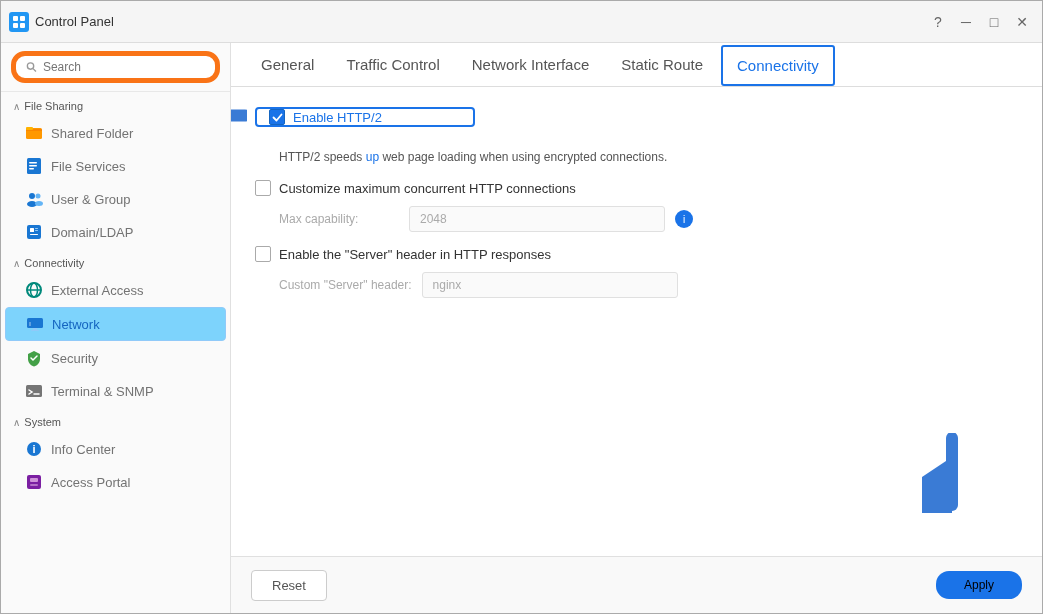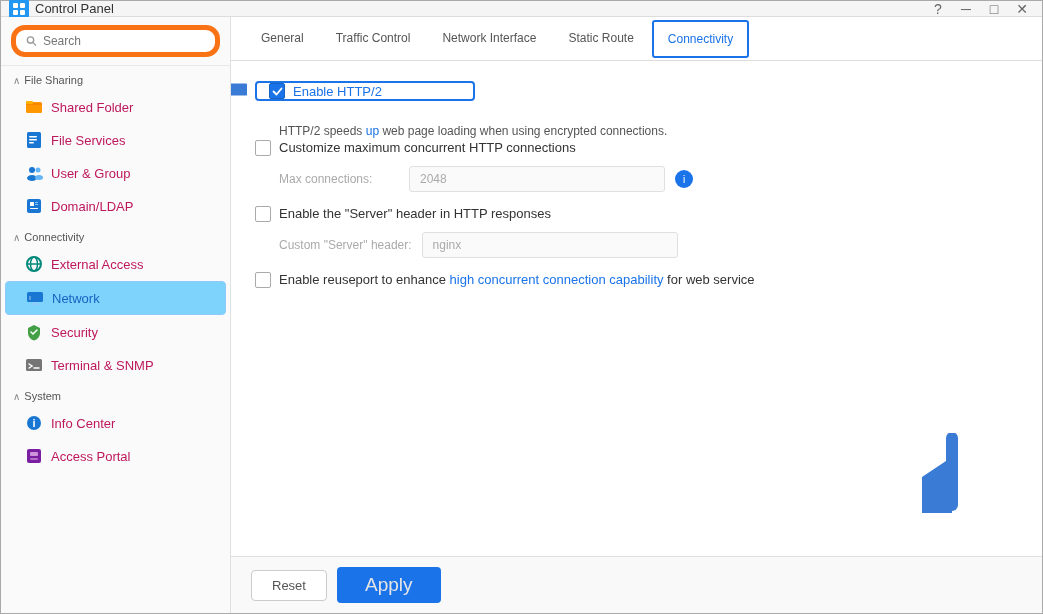--- a/index.html
+++ b/index.html
@@ -1,77 +1,77 @@
 <!DOCTYPE html>
 <html><head>
   <meta charset="utf-8">
   <style>
     * { box-sizing: border-box; margin: 0; padding: 0; }
     body { font-family: 'Segoe UI', Arial, sans-serif; font-size: 13px; background: #f0f0f0; width: 1043px; height: 614px; overflow: hidden; }
 
     .window { width: 1043px; height: 614px; background: #fff; border: 1px solid #aaa; display: flex; flex-direction: column; }
 
     
-    .title-bar { display: flex; align-items: center; background: #f5f5f5; border-bottom: 1px solid #ddd; padding: 0 8px; height: 16px; flex-shrink: 0; }
+    .title-bar { display: flex; align-items: center; background: #f5f5f5; border-bottom: 1px solid #ddd; padding: 0 8px; height: 42px; flex-shrink: 0; }
     .title-bar-icon { width: 20px; height: 20px; margin-right: 6px; background: #2196f3; border-radius: 3px; display: flex; align-items: center; justify-content: center; }
     .title-bar-icon svg { width: 14px; height: 14px; fill: white; }
     .title-bar-title { flex: 1; font-size: 13px; color: #333; }
     .title-bar-controls { display: flex; gap: 4px; }
     .title-bar-btn { width: 24px; height: 24px; background: none; border: none; cursor: pointer; color: #666; font-size: 14px; display: flex; align-items: center; justify-content: center; border-radius: 3px; }
 
     
     .main-layout { display: flex; flex: 1; overflow: hidden; }
 
     
     .sidebar { width: 230px; background: #fafafa; border-right: 1px solid #e0e0e0; display: flex; flex-direction: column; overflow-y: auto; flex-shrink: 0; }
 
     .sidebar-search { padding: 8px 10px; border-bottom: 1px solid #e8e8e8; }
     .search-box { display: flex; align-items: center; background: #fff; border: 5px solid #f97316; border-radius: 14px; padding: 4px 10px; gap: 6px; }
     .search-box input { border: none; outline: none; font-size: 12px; color: #666; width: 100%; background: transparent; }
 
     .sidebar-section { }
     .sidebar-section-header { display: flex; align-items: center; padding: 8px 12px 4px; color: #555; font-size: 11px; cursor: pointer; gap: 4px; }
     .sidebar-section-header .chevron { font-size: 10px; color: #888; }
 
-    .sidebar-item { display: flex; align-items: center; padding: 7px 12px 7px 20px; cursor: pointer; color: #be185d; font-size: 13px; gap: 8px; border-radius: 4px; margin: 1px 4px; }
+    .sidebar-item { display: flex; align-items: center; padding: 7px 12px 7px 20px; cursor: pointer; color: #737373; font-size: 13px; gap: 8px; border-radius: 4px; margin: 1px 4px; }
     .sidebar-item.active { background: #7dd3fc; border: 1px solid #90caf9; color: #1565c0; }
     .sidebar-item .item-icon { width: 18px; height: 18px; flex-shrink: 0; display: flex; align-items: center; justify-content: center; }
 
     
     .content { flex: 1; display: flex; flex-direction: column; overflow: hidden; }
 
     
     .tab-bar { display: flex; align-items: center; border-bottom: 1px solid #ddd; background: #fff; padding: 0 16px; height: 44px; flex-shrink: 0; gap: 4px; }
-    .tab { padding: 10px 14px; cursor: pointer; color: #555; font-size: 12px; border-bottom: 2px solid transparent; margin-bottom: -1px; }
+    .tab { padding: 10px 14px; cursor: pointer; color: #555; font-size: 15px; border-bottom: 2px solid transparent; margin-bottom: -1px; }
     .tab.active { color: #1a73e8; border: 2px solid #1a73e8; border-radius: 3px; font-weight: 500; }
 
     
     .content-body { flex: 1; padding: 20px 24px; overflow-y: auto; }
 
     
-    .checkbox-row { display: flex; align-items: flex-start; gap: 8px; margin-bottom: 10px; }
+    .checkbox-row { display: flex; align-items: center; gap: 8px; margin-bottom: 10px; }
     .checkbox-row label { color: #333; font-size: 13px; cursor: pointer; }
 
     .checked-box { width: 16px; height: 16px; background: #1a73e8; border: 1px solid #1565c0; border-radius: 2px; display: flex; align-items: center; justify-content: center; cursor: pointer; flex-shrink: 0; }
     .checked-box svg { width: 11px; height: 11px; fill: white; }
 
     .unchecked-box { width: 16px; height: 16px; background: #fff; border: 1px solid #aaa; border-radius: 2px; cursor: pointer; flex-shrink: 0; }
 
-    .description-text { color: #555; font-size: 12px; margin-left: 24px; line-height: 1.5; }
+    .description-text { color: #555; font-size: 12px; margin-left: 24px; margin-bottom: 14px; line-height: 1.5; }
     .description-text .highlight { color: #1a73e8; }
 
     .field-row { display: flex; align-items: center; gap: 10px; margin-left: 24px; margin-bottom: 14px; }
     .field-label { color: #aaa; font-size: 12px; min-width: 120px; }
     .field-input { border: 1px solid #e0e0e0; border-radius: 3px; padding: 5px 10px; font-size: 12px; color: #aaa; background: #fafafa; width: 256px; }
     .field-info { width: 18px; height: 18px; border-radius: 50%; background: #1a73e8; color: white; font-size: 10px; display: flex; align-items: center; justify-content: center; cursor: pointer; }
 
     
-    .footer { display: flex; justify-content: flex-start; align-items: center; padding: 28px 20px; border-top: 1px solid #e0e0e0; background: #f9f9f9; gap: 10px; flex-shrink: 0; height: 52px; }
+    .footer { display: flex; justify-content: space-between; align-items: center; padding: 28px 20px; border-top: 1px solid #e0e0e0; background: #f9f9f9; gap: 10px; flex-shrink: 0; height: 52px; }
     .btn-reset { padding: 7px 20px; background: #fff; border: 1px solid #ccc; border-radius: 4px; cursor: pointer; font-size: 13px; color: #555; }
-    .btn-apply { padding: 7px 28px; background: #1a73e8; border: none; border-radius: 4px; cursor: pointer; font-size: 19px; color: #e5e5e5; font-weight: 500; }
+    .btn-apply { padding: 7px 28px; background: #1a73e8; border: none; border-radius: 13px; cursor: pointer; font-size: 12px; color: #000000; font-weight: 500; }
 
     
     .content-relative { position: relative; }
 
     
     .sidebar-item.active { position: relative; }
   </style>
 </head>
 <body>
 
@@ -271,42 +271,38 @@
         </div>
 
         
         <div class="checkbox-row">
           <div class="unchecked-box"></div>
           <label>Customize maximum concurrent HTTP connections</label>
         </div>
 
         
         <div class="field-row">
-          <span class="field-label">Max connections:</span>
+          <span class="field-label">Max capability:</span>
           <input class="field-input" type="text" value="2048" disabled="" style="">
           <div class="field-info">i</div>
         </div>
 
         
         <div class="checkbox-row">
           <div class="unchecked-box"></div>
           <label>Enable the "Server" header in HTTP responses</label>
         </div>
 
         
         <div class="field-row">
           <span class="field-label">Custom "Server" header:</span>
           <input class="field-input" type="text" value="nginx" disabled="" style="">
         </div>
 
         
-        <div class="checkbox-row">
-          <div class="unchecked-box"></div>
-          <label>Enable reuseport to enhance <span style="color:#1a73e8;">high concurrent connection capability</span> for web service</label>
-        </div>
 
         
         
         
 
         
         <div style="position: absolute; right: 60px; bottom: 40px;">
           <svg width="60" height="80" viewBox="0 0 60 80">
             <defs>
               <marker id="arrowhead-down2" markerWidth="8" markerHeight="6" refX="4" refY="0" orient="auto">

